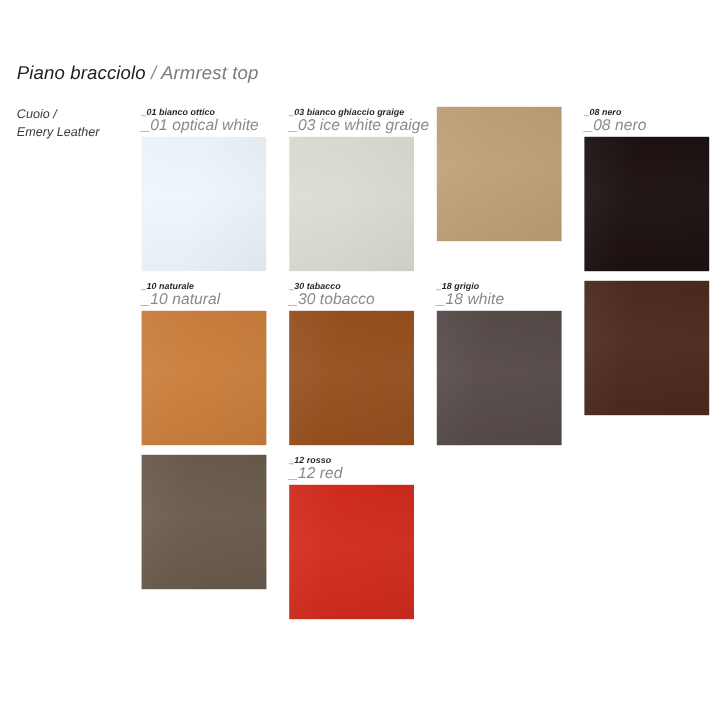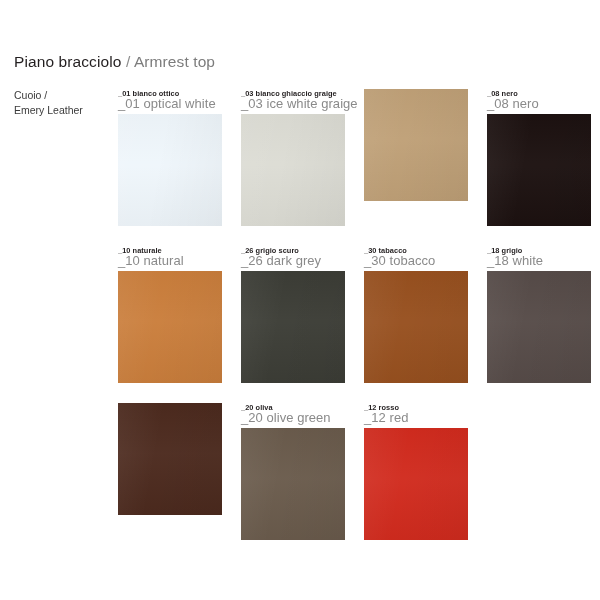--- a/index.html
+++ b/index.html
@@ -14,20 +14,21 @@
     font-family: "Liberation Sans", sans-serif;
     color: #231f20;
     overflow: hidden;
   }
 
   .sheet {
     position: relative;
     width: 600px;
     height: 600px;
     box-sizing: border-box;
+    font-style: italic;
   }
 
   
   .page-title {
     position: absolute;
     left: 14px;
     top: 53px;
     font-size: 15.5px;
     font-weight: 400;
     letter-spacing: 0.1px;
@@ -66,21 +67,21 @@
     top: 89px;
     width: 472px;
     display: grid;
     grid-template-columns: repeat(4, 104px);
     grid-column-gap: 19px;
     grid-row-gap: 0px;
   }
 
   .swatch-cell {
     width: 125px;
-    margin-bottom: 20px;
+    margin-bottom: 8px;
   }
 
   .swatch-labels {
     height: 24px;
     padding-bottom: 1px;
   }
   .swatch-name-it {
     display: block;
     font-size: 7.4px;
     font-weight: bold;
@@ -161,47 +162,36 @@
       </div>
       <div class="swatch-cell">
         <div class="swatch-labels">
           <span class="swatch-name-it">_10 naturale</span>
           <span class="swatch-name-en">_10 natural</span>
         </div>
         <div class="swatch-chip" style="background-color: rgb(202, 126, 60);"></div>
       </div>
       <div class="swatch-cell">
         <div class="swatch-labels">
-          <span class="swatch-name-it">_26 grigio scuro</span>
-          <span class="swatch-name-en">_26 dark grey</span>
-        </div>
-        <div class="swatch-chip" style="background-color: rgb(60, 61, 54);"></div>
-      </div>
-      <div class="swatch-cell">
-        <div class="swatch-labels">
           <span class="swatch-name-it">_30 tabacco</span>
           <span class="swatch-name-en">_30 tobacco</span>
         </div>
         <div class="swatch-chip" style="background-color: rgb(151, 80, 31);"></div>
       </div>
       <div class="swatch-cell">
         <div class="swatch-labels">
           <span class="swatch-name-it">_18 grigio</span>
           <span class="swatch-name-en">_18 white</span>
         </div>
         <div class="swatch-chip" style="background-color: rgb(86, 75, 72);"></div>
       </div>
       <div class="swatch-cell">
         <div class="swatch-chip" style="background-color: rgb(76, 42, 30);"></div>
       </div>
       <div class="swatch-cell">
-        <div class="swatch-labels">
-          <span class="swatch-name-it">_20 oliva</span>
-          <span class="swatch-name-en">_20 olive green</span>
-        </div>
         <div class="swatch-chip" style="background-color: rgb(106, 91, 76);"></div>
       </div>
       <div class="swatch-cell">
         <div class="swatch-labels">
           <span class="swatch-name-it">_12 rosso</span>
           <span class="swatch-name-en">_12 red</span>
         </div>
         <div class="swatch-chip" style="background-color: rgb(209, 43, 30);"></div>
       </div>
     </div>

